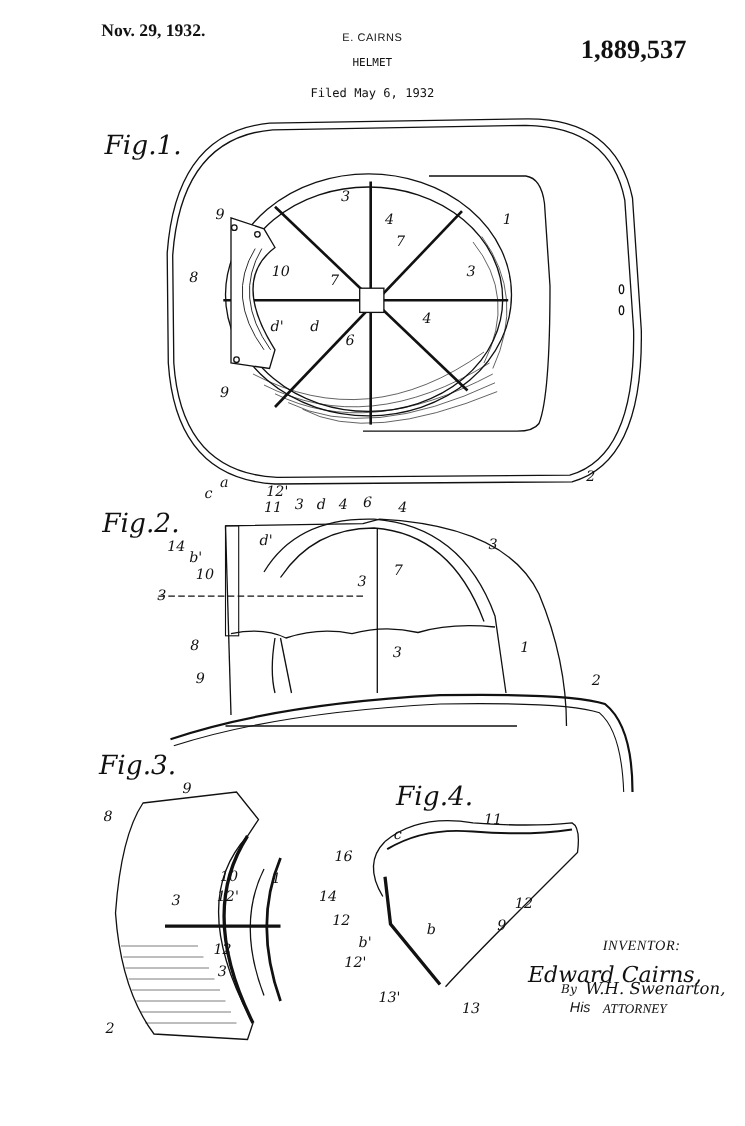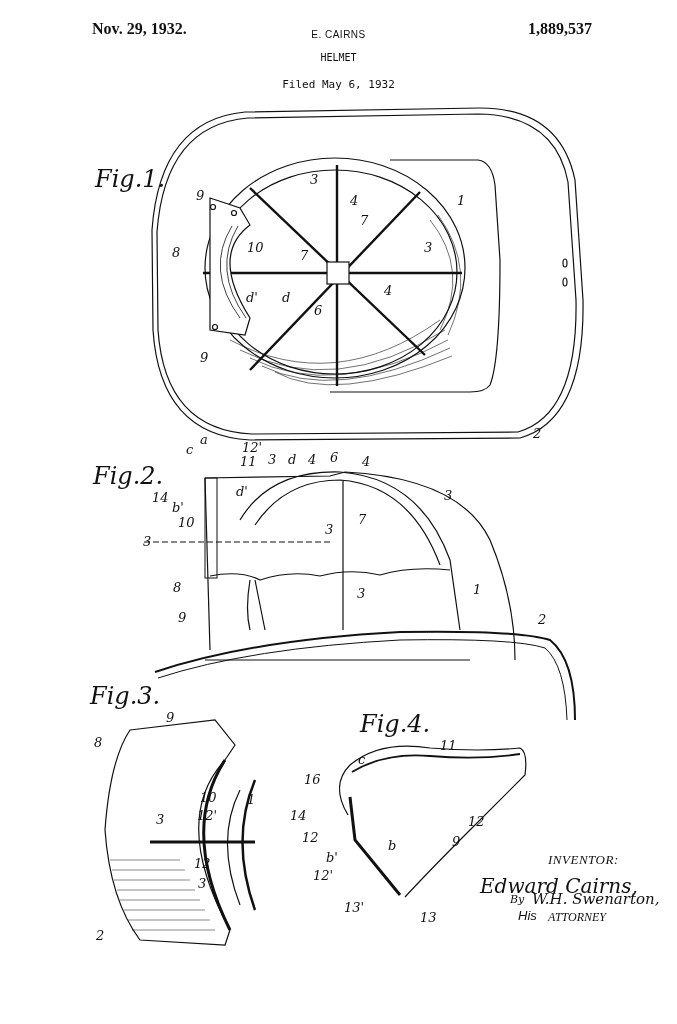--- a/index.html
+++ b/index.html
@@ -1,20 +1,20 @@
 <!DOCTYPE html>
 <html><head>
 <meta charset="utf-8">
 <style>
   html,body{margin:0;padding:0;background:#fff;}
   body{width:677px;height:1024px;position:relative;overflow:hidden;font-family:"DejaVu Serif",serif;color:#111;}
   .abs{position:absolute;}
   .hdr-date{left:92px;top:20px;font-family:"Liberation Serif",serif;font-weight:bold;font-size:16px;}
   .hdr-name{left:0;width:677px;text-align:center;top:29px;font-family:"Liberation Sans",sans-serif;font-size:10px;letter-spacing:0.5px;}
-  .hdr-num{left:528px;top:20px;font-family:"Liberation Serif",serif;font-weight:bold;font-size:16px;}
+  .hdr-num{left:528px;top:33px;font-family:"Liberation Serif",serif;font-weight:bold;font-size:24px;}
   .hdr-title{left:0;width:677px;text-align:center;top:52px;font-family:"DejaVu Sans Mono",monospace;font-size:10px;}
   .hdr-filed{left:0;width:677px;text-align:center;top:78px;font-family:"DejaVu Sans Mono",monospace;font-size:11px;}
   .fig{font-family:"DejaVu Serif",serif;font-style:italic;font-size:24px;}
   .lbl{font-family:"DejaVu Serif",serif;font-style:italic;font-size:13px;}
   svg{position:absolute;left:0;top:0;}
   .inventor{left:548px;top:852px;font-family:"Liberation Serif",serif;font-style:italic;font-size:13px;letter-spacing:0.5px;}
   .sig{left:480px;top:874px;font-family:"DejaVu Serif",serif;font-style:italic;font-size:20px;}
   .by{left:510px;top:893px;font-family:"DejaVu Serif",serif;font-style:italic;font-size:11px;}
   .atty-sig{left:532px;top:890px;font-family:"DejaVu Serif",serif;font-style:italic;font-size:15px;}
   .his{left:518px;top:908px;font-family:Liberation Sans, sans-serif;font-style:italic;font-size:13px;}
@@ -98,21 +98,21 @@
   </g>
 
   <g>
     <path d="M350,765 Q380,740 430,748 Q480,752 520,748 Q528,752 525,775 Q500,800 470,830 Q430,870 405,897"></path>
     <path d="M350,765 Q330,785 348,815"></path>
     <path d="M352,772 Q385,752 430,756 Q480,760 520,754" stroke-width="1.8"></path>
     <path d="M350,797 L355,840 L400,895" stroke-width="3"></path>
   </g>
 </svg>
 
-<div class="abs fig" style="left:95px;top:118px;margin-top:47px;">Fig.1.</div>
+<div class="abs fig" style="left:95px;top:118px;">Fig.1.</div>
 <div class="abs fig" style="left:93px;top:462px;">Fig.2.</div>
 <div class="abs fig" style="left:90px;top:682px;">Fig.3.</div>
 <div class="abs fig" style="left:360px;top:710px;">Fig.4.</div>
 
 <div class="abs lbl" style="left:457px;top:193px;">1</div>
 <div class="abs lbl" style="left:533px;top:426px;">2</div>
 <div class="abs lbl" style="left:310px;top:172px;">3</div>
 <div class="abs lbl" style="left:424px;top:240px;">3</div>
 <div class="abs lbl" style="left:350px;top:193px;">4</div>
 <div class="abs lbl" style="left:384px;top:283px;">4</div>

